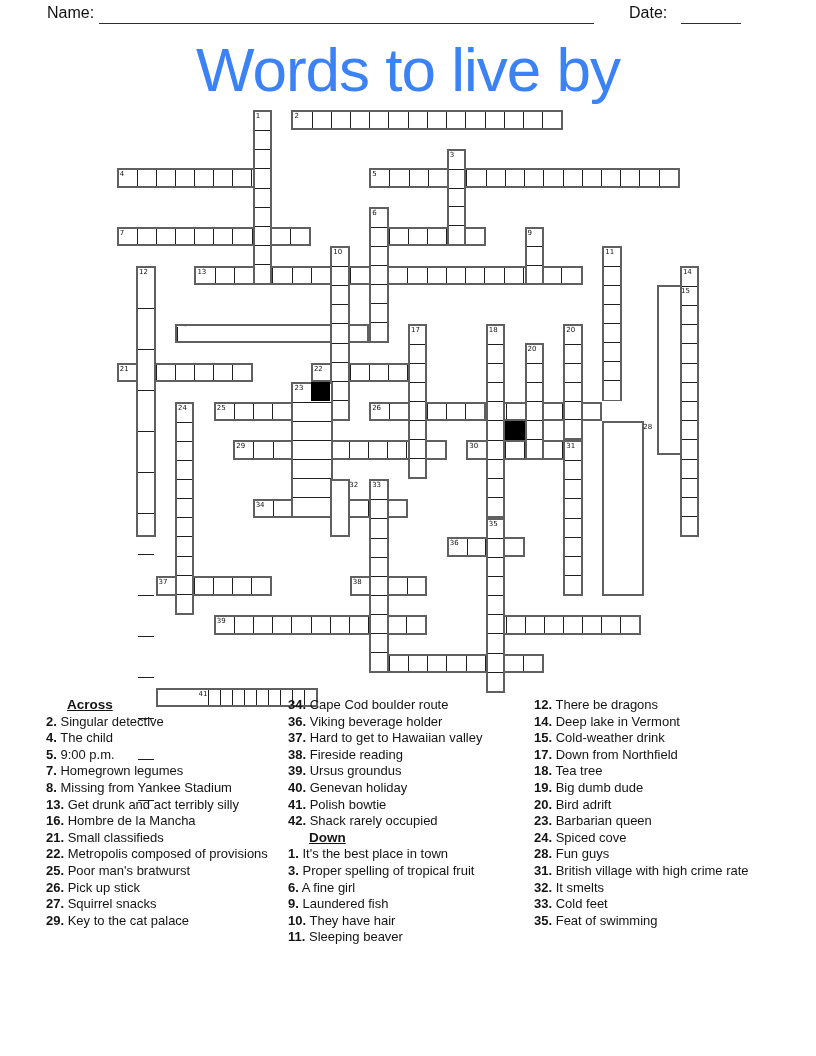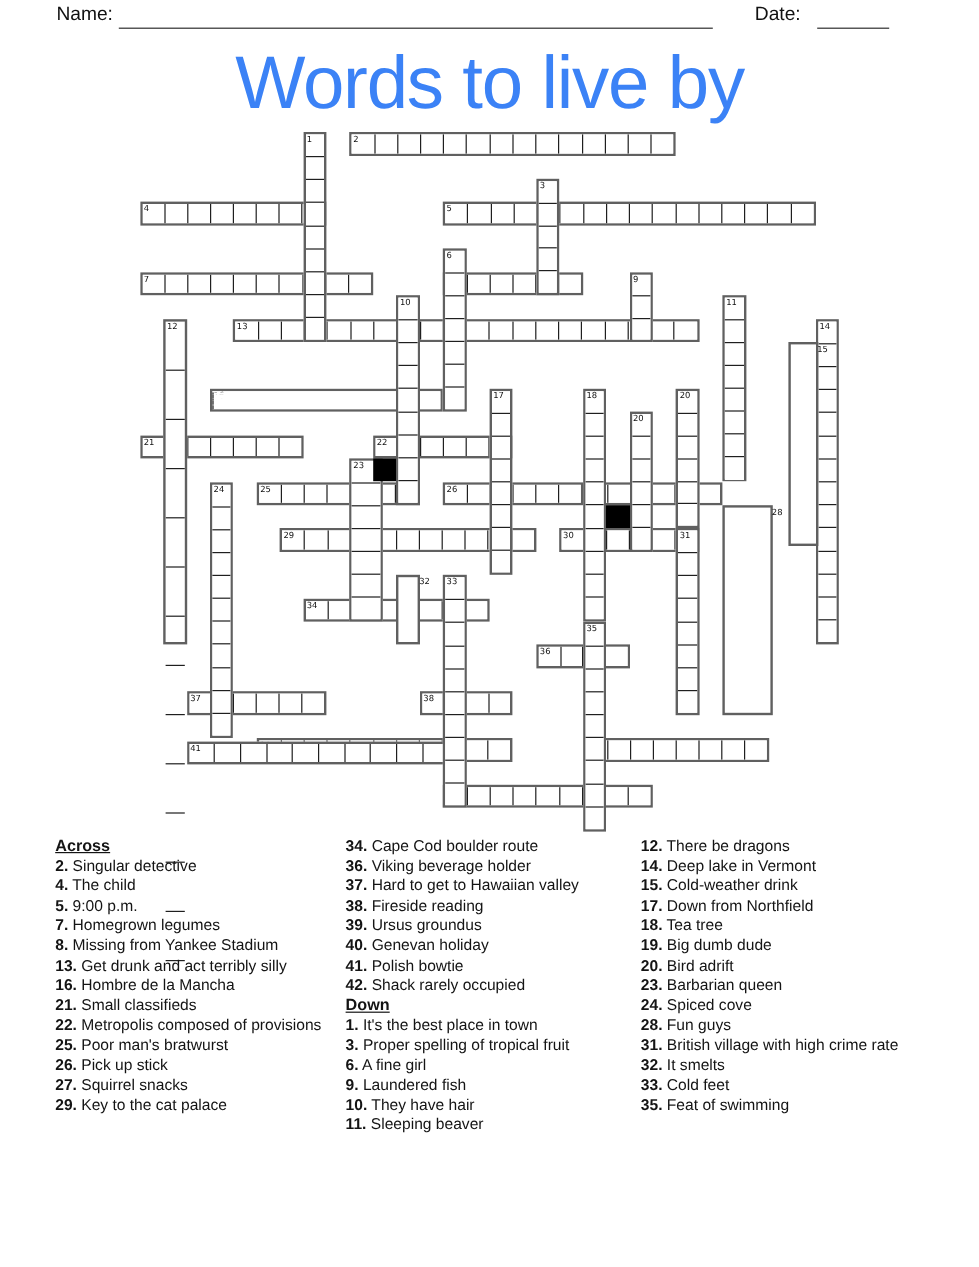--- a/index.html
+++ b/index.html
@@ -17,21 +17,21 @@
   .word.across{flex-direction:row;}
   .word.down{flex-direction:column;}
   .cell{flex:1;position:relative;box-sizing:border-box;background:#fff;}
   .word.across .cell + .cell{border-left:1px solid #1f1f1f;}
   .word.down .cell + .cell{border-top:1px solid #1f1f1f;}
   .cellnum{position:absolute;top:0;left:1px;font-size:7px;line-height:8px;color:#111;
            font-family:"DejaVu Sans",sans-serif;}
   .blackcell{position:absolute;background:#000;z-index:6;}
   
   .clue-col{position:absolute;top:697px;width:244px;font-size:13px;line-height:16.6px;color:#141414;}
-  .clue-header{font-weight:bold;text-decoration:underline;font-size:13.5px;}
+  .clue-header{font-weight:bold;text-decoration:underline;font-size:13.5px;margin-left:21px;}
   .clue .cnum{font-weight:bold;}
 </style>
 </head>
 <body>
 
 <div id="page">
 
   <span class="hdr-label" style="left:47px;">Name:</span>
   <span class="fill-line" style="left:99px;width:495px;"></span>
 
@@ -288,21 +288,21 @@
           <span class="cellnum">40</span>
         </div>
         <div class="cell"></div>
         <div class="cell"></div>
         <div class="cell"></div>
         <div class="cell"></div>
         <div class="cell"></div>
         <div class="cell"></div>
         <div class="cell"></div>
       </div>
-      <div class="word across" style="left: 155.54px; top: 618px; width: 220px; height: 19.42px;">
+      <div class="word across" style="left: 155.54px; top: 688px; width: 162px; height: 19.42px; padding-left: 40px;">
         <div class="cell">
           <span class="cellnum">41</span>
         </div>
         <div class="cell"></div>
         <div class="cell"></div>
         <div class="cell"></div>
         <div class="cell"></div>
         <div class="cell"></div>
         <div class="cell"></div>
         <div class="cell"></div>
@@ -478,21 +478,21 @@
       <div class="word down" style="left: 524.52px; top: 343.24px; width: 19.42px; height: 116.52px;">
         <div class="cell">
           <span class="cellnum">20</span>
         </div>
         <div class="cell"></div>
         <div class="cell"></div>
         <div class="cell"></div>
         <div class="cell"></div>
         <div class="cell"></div>
       </div>
-      <div class="word down" style="left: 291.48px; top: 382.08px; width: 28px; height: 135.94px;">
+      <div class="word down" style="left: 291.48px; top: 382.08px; width: 42px; height: 135.94px;">
         <div class="cell">
           <span class="cellnum">23</span>
         </div>
         <div class="cell"></div>
         <div class="cell"></div>
         <div class="cell"></div>
         <div class="cell"></div>
         <div class="cell"></div>
         <div class="cell"></div>
       </div>

